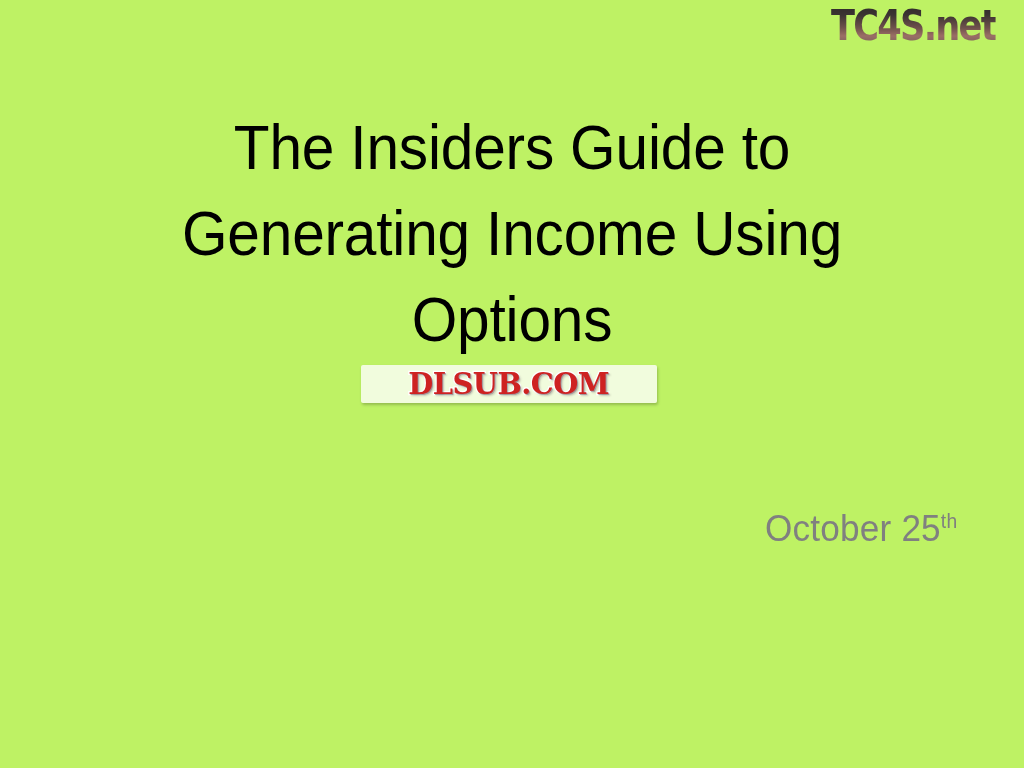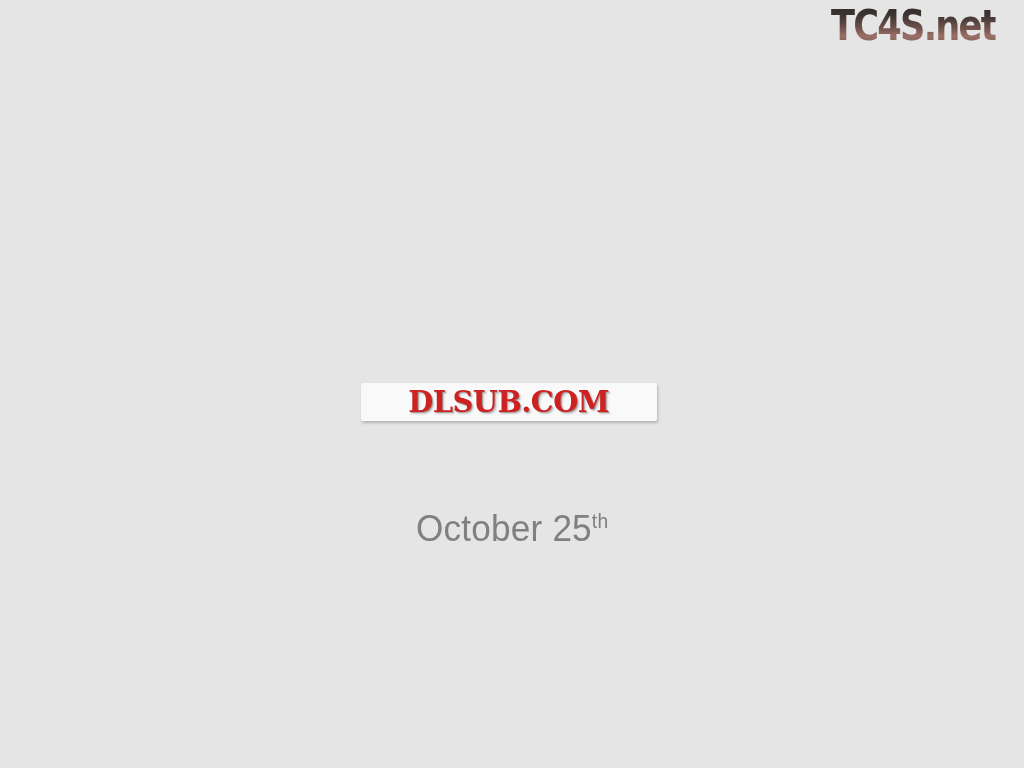--- a/index.html
+++ b/index.html
@@ -6,21 +6,21 @@
   html, body {
     margin: 0;
     padding: 0;
     background: #ffffff;
   }
 
   #slide {
     position: relative;
     width: 1024px;
     height: 768px;
-    background: #e5e5e5;
+    background: #bef264;
     overflow: hidden;
     font-family: "Liberation Sans", "DejaVu Sans", sans-serif;
     -webkit-font-smoothing: antialiased;
   }
 
   
   #title-block {
     position: absolute;
     left: 62px;
     top: 104px;
@@ -40,21 +40,21 @@
     transform-origin: center center;
     white-space: nowrap;
   }
 
   
   #subtitle-block {
     position: absolute;
     left: 62px;
     top: 506px;
     width: 900px;
-    text-align: center;
+    text-align: right;
   }
 
   #subtitle-date {
     color: #808080;
     font-family: "Liberation Sans", "DejaVu Sans", sans-serif;
     font-weight: 400;
     font-size: 37px;
     line-height: 46px;
     letter-spacing: 0.2px;
     transform: scaleX(0.95);
@@ -112,21 +112,20 @@
     left: 361px;
     top: 365px;
     width: 296px;
     height: 38px;
     display: flex;
     align-items: center;
     justify-content: center;
     background: rgba(255,255,255,0.78);
     border-radius: 2px;
     box-shadow: 1px 2px 3px rgba(0,0,0,0.22);
-    margin-top: 18px;
   }
 
   #dlsub-text {
     font-family: "DejaVu Serif", "Liberation Serif", serif;
     font-weight: 700;
     font-size: 30px;
     line-height: 30px;
     letter-spacing: -0.5px;
     white-space: nowrap;
     color: #ce2222;
@@ -170,20 +169,25 @@
 </style>
 </head>
 <body>
 
 <div id="slide">
 
   <div id="tc4s-logo">
     <span id="tc4s-text">TC4S.net</span>
   </div>
 
+  <div id="title-block">
+    <span class="title-line">The Insiders Guide to</span>
+    <span class="title-line">Generating Income Using</span>
+    <span class="title-line">Options</span>
+  </div>
 
   <div id="dlsub-logo">
     <span id="dlsub-text">DLSUB.COM</span>
   </div>
 
   <div id="subtitle-block">
     <span id="subtitle-date"><span>October 25</span><span id="subtitle-ordinal">th</span></span>
   </div>
 
 

